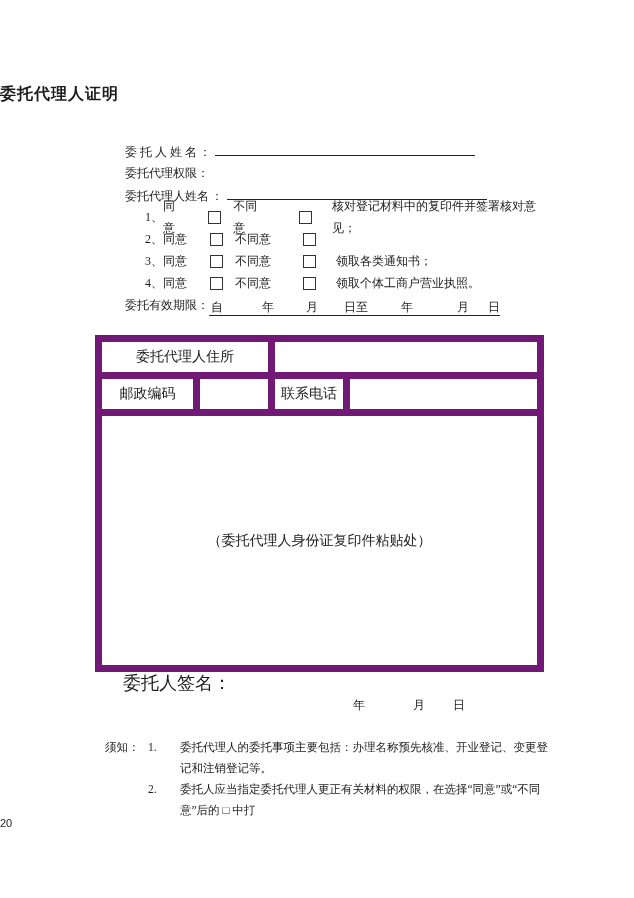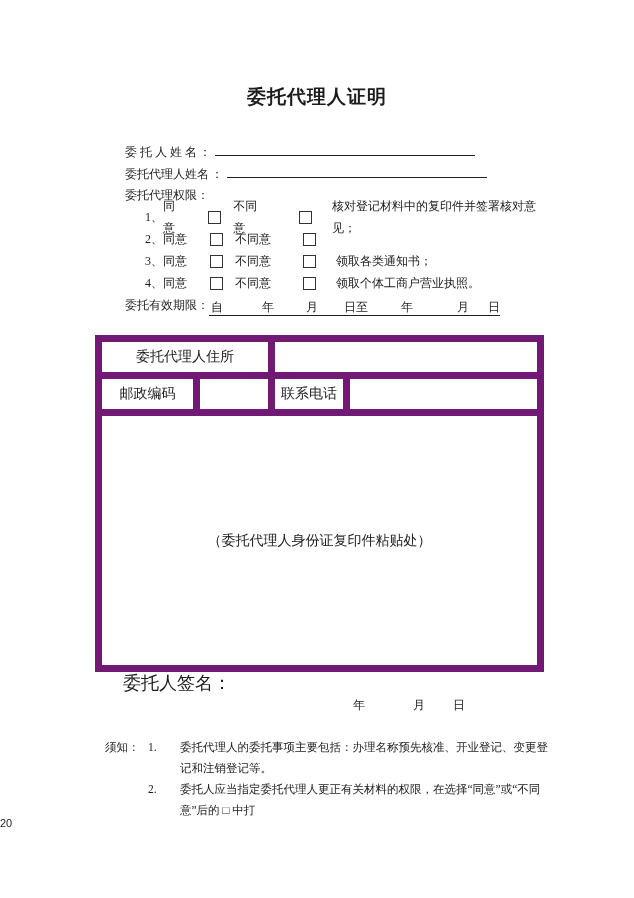--- a/index.html
+++ b/index.html
@@ -9,22 +9,21 @@
     margin:0 auto;
     background:#ffffff;
     font-family:"Liberation Serif","DejaVu Serif",serif;
     color:#1c1c1c;
     overflow:hidden;
   }
 
   
   .doc-title {
     position:absolute; top:84px; left:0; right:0;
-    text-align:center;
-    font-size:19px; font-weight:bold; letter-spacing:1px;
+    font-size:16px; font-weight:bold; letter-spacing:1px;
   }
 
   
   .form-block {
     position:absolute; left:125px; top:140px; width:420px;
     font-size:12px;
   }
   .fline { height:22px; line-height:22px; white-space:nowrap; }
   .flabel { display:inline-block; }
   .fcolon { display:inline-block; margin-left:2px; }
@@ -100,25 +99,25 @@
 <div class="page">
 
   <div class="doc-title">委托代理人证明</div>
 
   <div class="form-block">
 
     <div class="fline">
       <span class="flabel">委 托 人 姓 名</span><span class="fcolon">：</span><span class="blank"></span>
     </div>
 
+    <div class="fline authority-line">委托代理权限：</div>
+
     <div class="fline">
       <span class="flabel">委托代理人姓名</span><span class="fcolon">：</span><span class="blank"></span>
     </div>
-
-    <div class="fline authority-line">委托代理权限：</div>
 
     <div class="item-row">
       <span class="item-no">1、</span>
       <span class="item-agree">同意</span>
       <span class="cb cb1"></span>
       <span class="item-disagree">不同意</span>
       <span class="cb cb2"></span>
       <span class="item-desc">核对登记材料中的复印件并签署核对意见；</span>
     </div>
 

